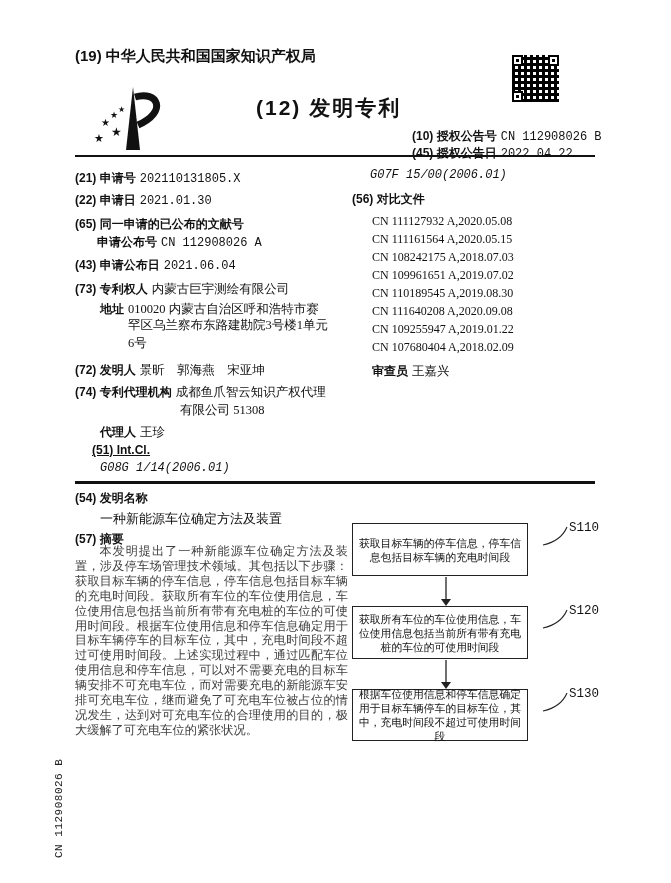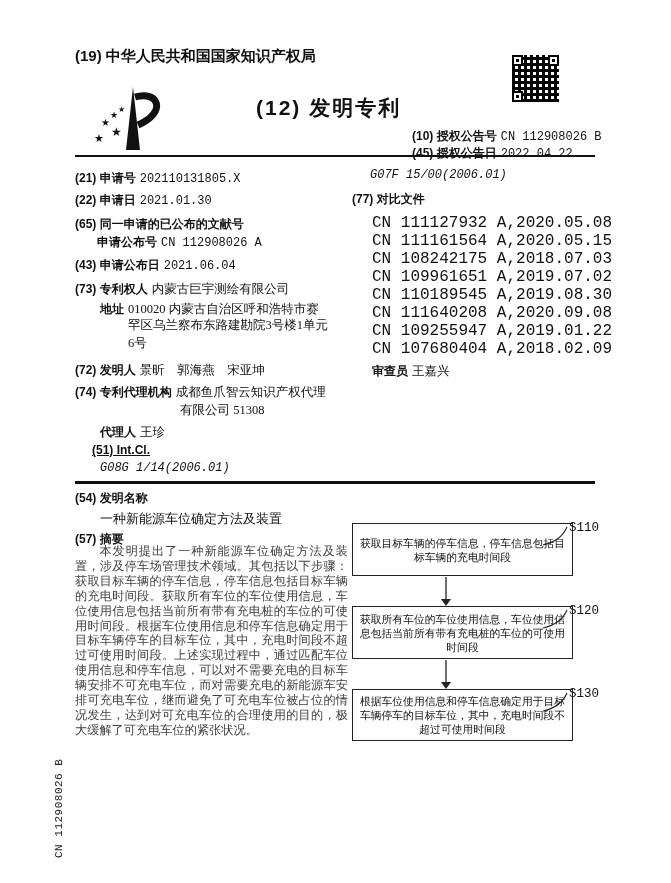--- a/index.html
+++ b/index.html
@@ -10,28 +10,28 @@
     padding-left:48px;
   }
   .abs{position:absolute;white-space:nowrap;}
   .lbl{font-family:"Liberation Sans","DejaVu Sans",sans-serif;font-weight:bold;font-size:12px;}
   .val{font-family:"Liberation Mono","DejaVu Sans Mono",monospace;font-size:12px;}
   .cnval{font-family:"Liberation Serif","DejaVu Serif",serif;font-size:12.5px;}
   .office{font-family:"Liberation Sans","DejaVu Sans",sans-serif;font-weight:bold;font-size:15px;}
   .doctype{font-family:"Liberation Sans","DejaVu Sans",sans-serif;font-weight:bold;font-size:21px;letter-spacing:2px;}
   .rule{position:absolute;left:75px;width:520px;background:#111;}
   .ipc{font-family:"Liberation Mono","DejaVu Sans Mono",monospace;font-style:italic;font-size:12px;}
-  .cite{font-family:Liberation Mono, monospace;font-size:16px;}
+  .cite{font-family:Liberation Serif, serif;font-size:12px;}
   .abstract{
     position:absolute;left:75px;top:544px;width:273px;
     font-size:12.2px;line-height:14.9px;text-align:justify;text-indent:2em;
     white-space:normal;color:#404040;
   }
   .flowbox{
-    position:absolute;left:352px;width:221px;border:1.4px solid #222;
+    position:absolute;left:352px;width:176px;border:1.4px solid #222;
     box-sizing:border-box;background:#fff;
     font-family:"Liberation Sans","DejaVu Sans",sans-serif;
     font-size:10.8px;line-height:14px;text-align:center;
     display:flex;align-items:center;justify-content:center;
     padding:2px 3px;white-space:normal;color:#111;
   }
   .slabel{position:absolute;font-family:"Liberation Mono","DejaVu Sans Mono",monospace;font-size:12.5px;}
   .vertical-id{
     position:absolute;left:53px;top:858px;
     transform:rotate(-90deg);transform-origin:0 0;
@@ -124,21 +124,21 @@
   </div>
   <div class="abs cnval" style="left:180px;top:402px;">有限公司 51308</div>
   <div class="abs" style="left:100px;top:422px;">
     <span class="lbl">代理人</span>
     <span class="cnval">王珍</span>
   </div>
   <div class="abs lbl" style="left:92px;top:443px;text-decoration:underline;">(51) Int.Cl.</div>
   <div class="abs ipc" style="left:100px;top:461px;">G08G 1/14(2006.01)</div>
 
   <div class="abs ipc" style="left:370px;top:168px;">G07F 15/00(2006.01)</div>
-  <div class="abs lbl" style="left:352px;top:191px;">(77) 对比文件</div>
+  <div class="abs lbl" style="left:352px;top:191px;">(56) 对比文件</div>
   <div class="abs cite" style="left:372px;top:214px;">CN 111127932 A,2020.05.08</div>
   <div class="abs cite" style="left:372px;top:232px;">CN 111161564 A,2020.05.15</div>
   <div class="abs cite" style="left:372px;top:250px;">CN 108242175 A,2018.07.03</div>
   <div class="abs cite" style="left:372px;top:268px;">CN 109961651 A,2019.07.02</div>
   <div class="abs cite" style="left:372px;top:286px;">CN 110189545 A,2019.08.30</div>
   <div class="abs cite" style="left:372px;top:304px;">CN 111640208 A,2020.09.08</div>
   <div class="abs cite" style="left:372px;top:322px;">CN 109255947 A,2019.01.22</div>
   <div class="abs cite" style="left:372px;top:340px;">CN 107680404 A,2018.02.09</div>
   <div class="abs" style="left:372px;top:361px;">
     <span class="lbl">审查员</span>

